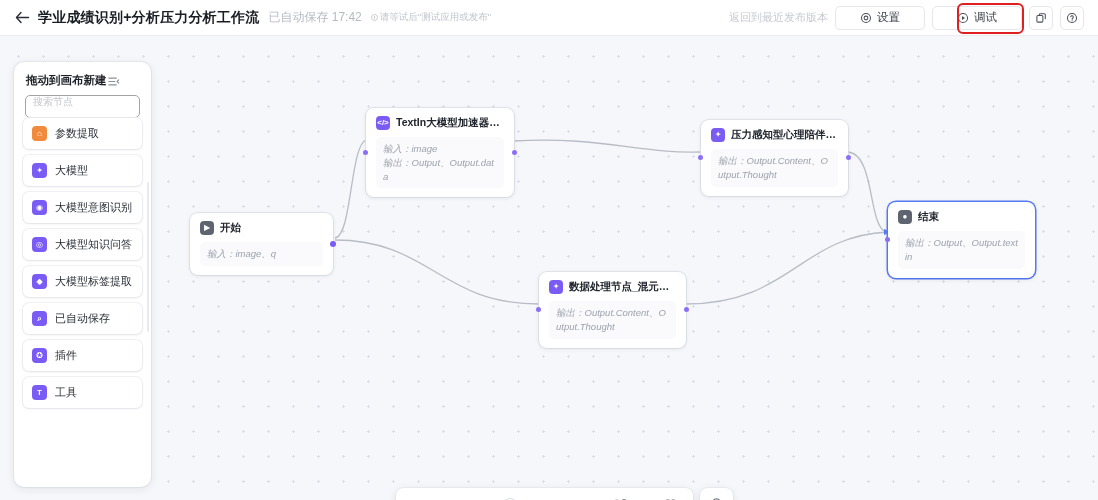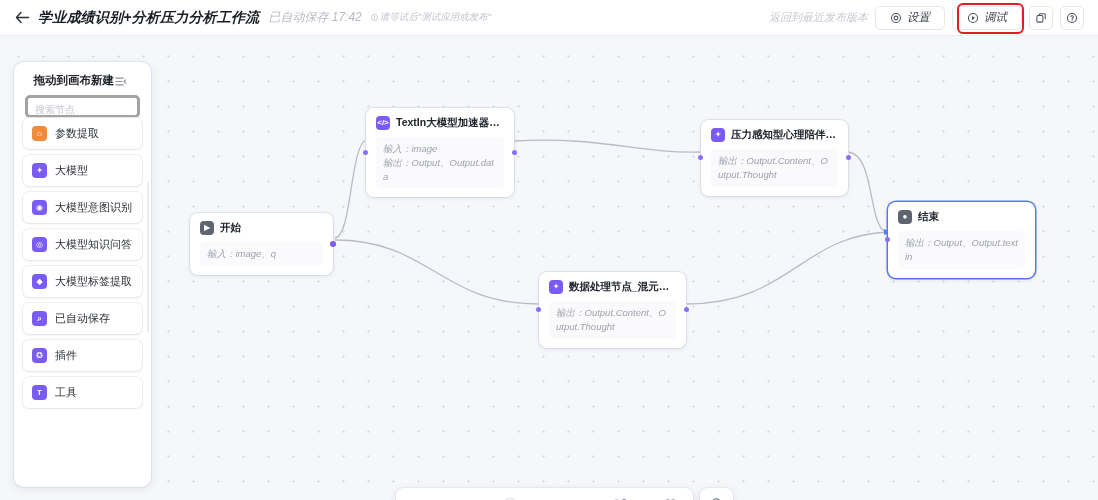--- a/index.html
+++ b/index.html
@@ -7,21 +7,21 @@
     width: 1098px; height: 500px;
     font-family: "Liberation Sans", "DejaVu Sans", sans-serif;
     background: #ffffff; overflow: hidden;
   }
   .app { position: relative; width: 1098px; height: 500px; }
 
   
   .header {
     position: absolute; top: 0; left: 0; width: 1098px; height: 36px;
     background: #ffffff; border-bottom: 1px solid #ececf0;
-    display: flex; align-items: center; z-index: 40; font-style: italic;
+    display: flex; align-items: center; z-index: 40;
   }
   .back-btn {
     margin-left: 14px; width: 16px; height: 16px; display: flex;
     align-items: center; justify-content: center; cursor: pointer;
     color: #2b2f38;
   }
   .wf-title {
     margin-left: 8px; font-size: 14px; font-weight: bold; color: #1a1d23;
     letter-spacing: .2px; white-space: nowrap;
   }
@@ -39,21 +39,21 @@
   .hint-dot::after {
     content: ""; position: absolute; left: 2px; top: 1px;
     width: 1px; height: 3px; background: #c9ccd4;
   }
   .header-right {
     margin-left: auto; display: flex; align-items: center; gap: 7px;
     margin-right: 14px;
   }
   .revert-link { font-size: 11px; color: #c7cad2; white-space: nowrap; cursor: pointer; }
   .hbtn {
-    height: 24px; padding: 0 14px; border: 1px solid #e6e7ec; border-radius: 5px;
+    height: 24px; padding: 0 24px; border: 1px solid #e6e7ec; border-radius: 5px;
     background: #fff; display: flex; align-items: center; gap: 5px;
     font-size: 11.5px; color: #3b3f4a; cursor: pointer; white-space: nowrap;
   }
   .hbtn-icon { width: 12px; height: 12px; display: block; }
   .hbtn-sq {
     width: 24px; height: 24px; border: 1px solid #e6e7ec; border-radius: 5px;
     background: #fff; display: flex; align-items: center; justify-content: center;
     cursor: pointer;
   }
   .debug-highlight {
@@ -113,28 +113,28 @@
   #node-end    { left: 888px; top: 166px; width: 147px; }
 
   
   .sidebar {
     position: absolute; left: 14px; top: 62px; width: 137px; height: 425px;
     background: #ffffff; border-radius: 10px;
     box-shadow: 0 2px 10px rgba(30,35,60,.09), 0 0 0 1px rgba(232,234,240,.9);
     z-index: 30; overflow: hidden;
   }
   .sb-head {
-    display: flex; align-items: center; justify-content: flex-end;
-    padding: 11px 24px 7px 12px;
+    display: flex; align-items: center; justify-content: flex-start;
+    padding: 11px 14px 7px 12px;
   }
   .sb-title { font-size: 11.5px; font-weight: bold; color: #1d2026; }
   .sb-collapse { width: 13px; height: 13px; cursor: pointer; }
   .sb-search {
-    margin: 0 11px; height: 23px; border: 3px solid #a3a3a3; border-radius: 5px;
-    display: flex; align-items: flex-end; padding: 0 7px; background: #fff;
+    margin: 0 11px; height: 23px; border: 1px solid #a3a3a3; border-radius: 5px;
+    display: flex; align-items: flex-start; padding: 0 7px; background: #fff;
   }
   .sb-search input {
     border: 0; outline: 0; font-size: 10px; color: #40444e; flex: 1;
     background: transparent; font-family: inherit;
   }
   .sb-search input::placeholder { color: #c2c5cd; }
   .sb-group {
     font-size: 10px; color: #b9bcc5; padding: 11px 0 5px 12px; letter-spacing: .3px;
   }
   .sb-item {

